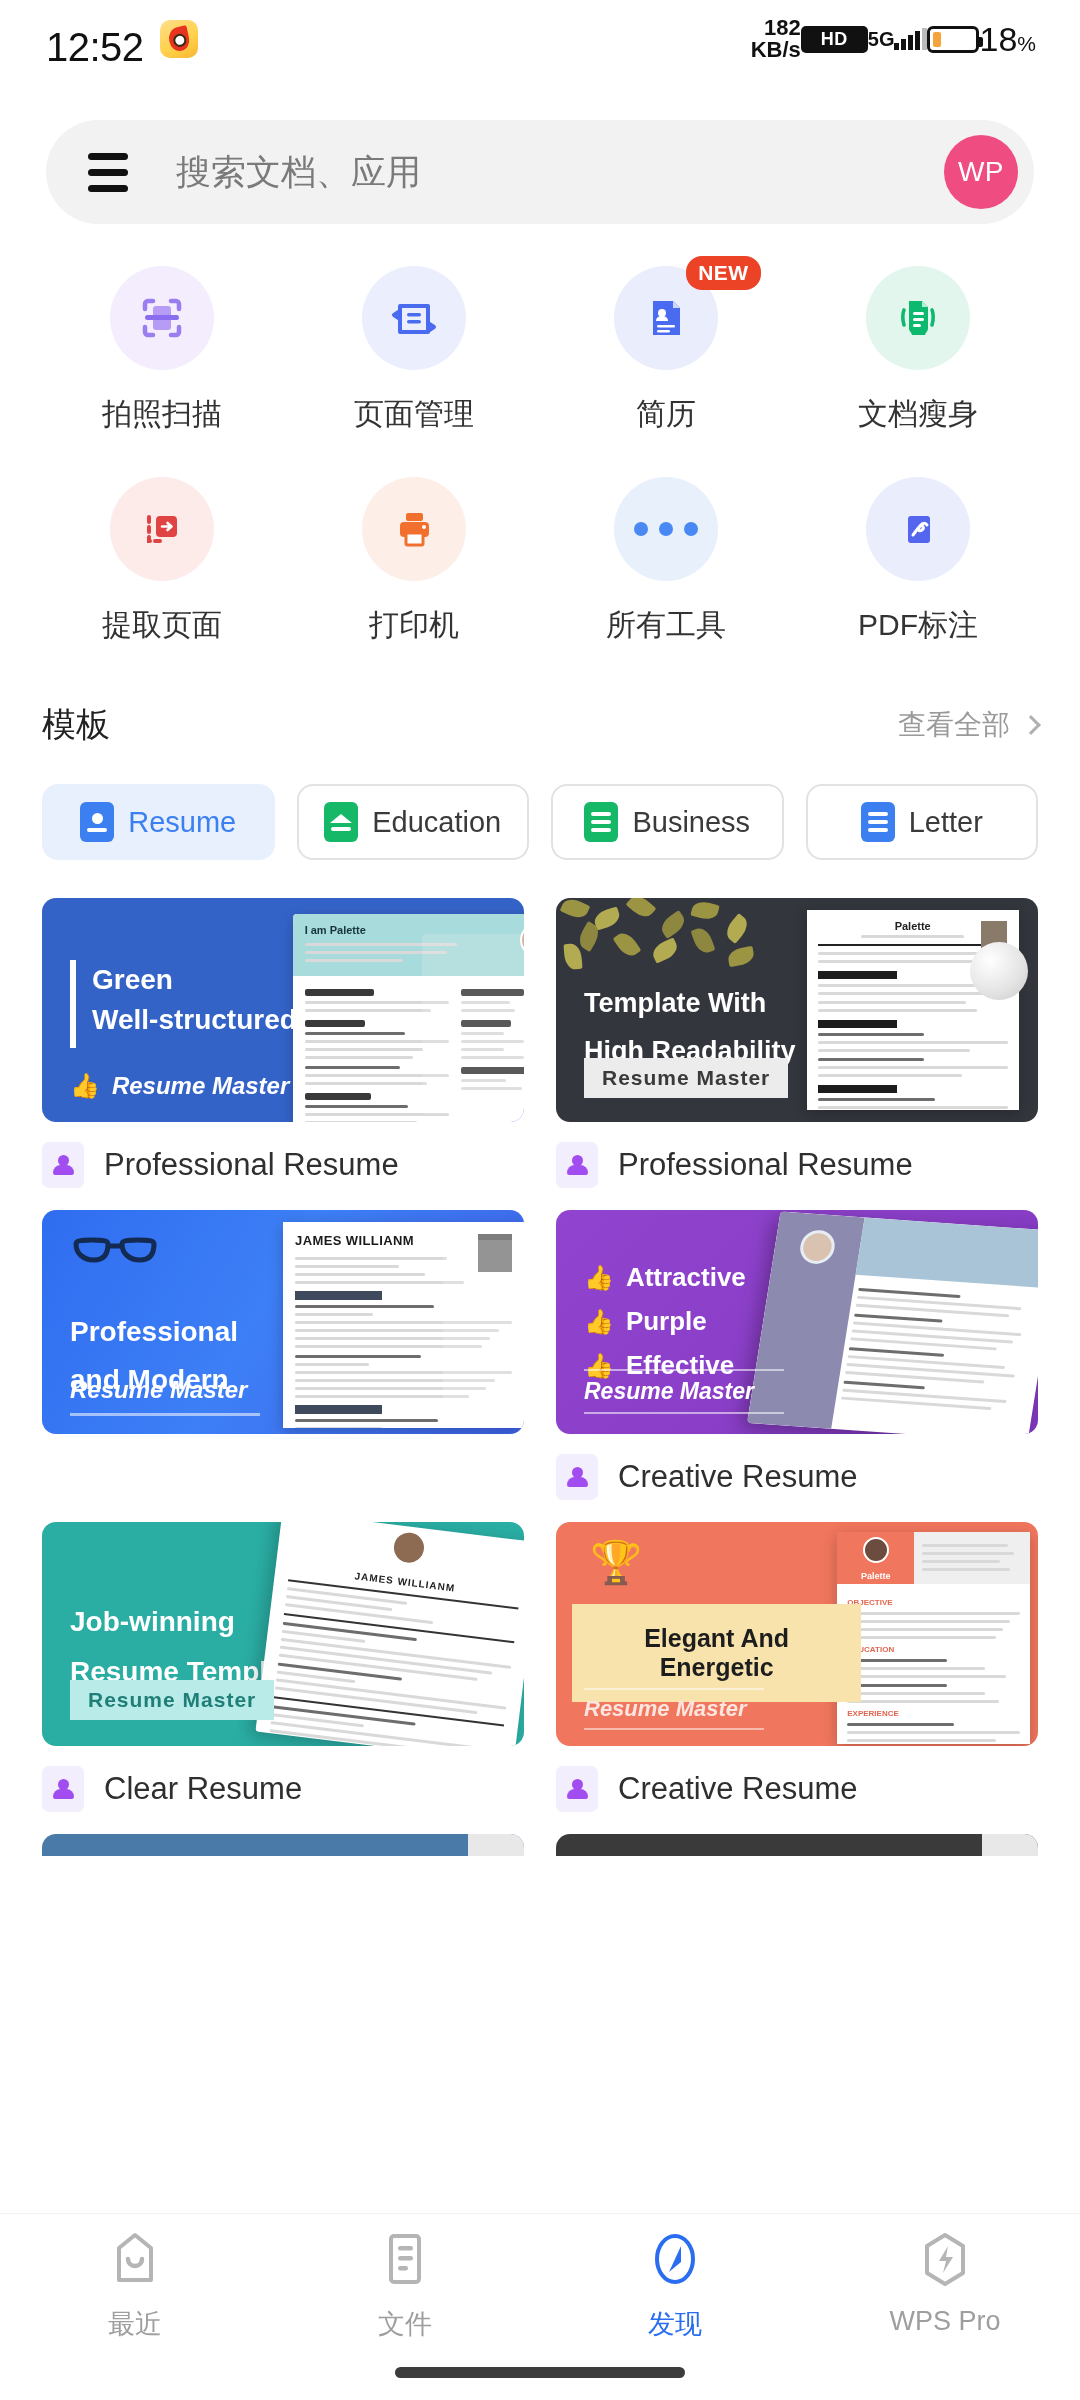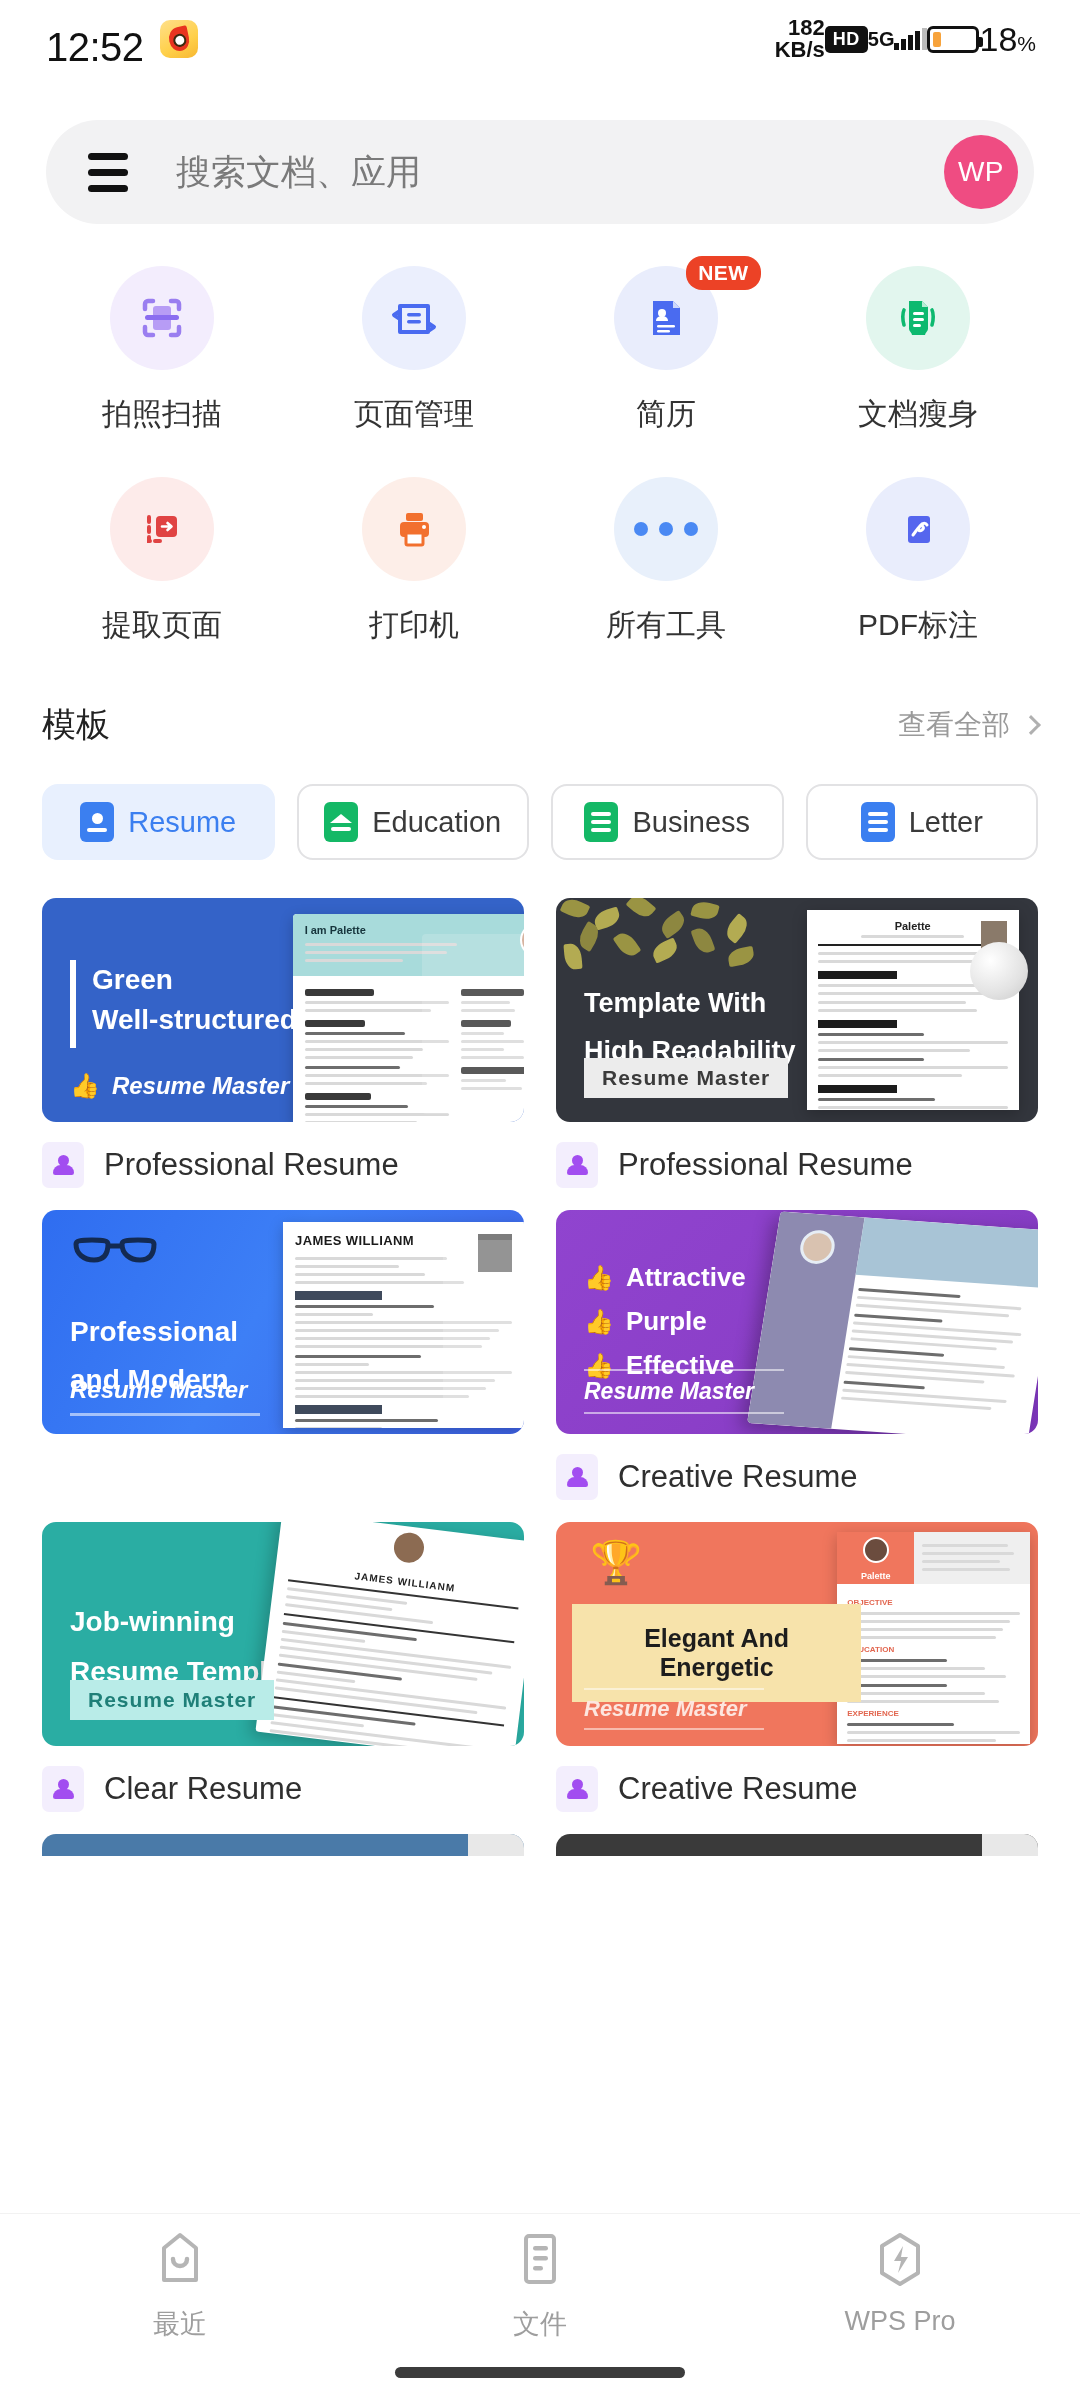--- a/index.html
+++ b/index.html
@@ -32,21 +32,21 @@
   }
   .weibo-icon .flame::after {
     content: ""; position: absolute; width: 9px; height: 9px;
     background: #fff; border: 2px solid #3a2a10; border-radius: 50%;
     left: 4px; bottom: 4px;
   }
   .sb-right { display: flex; align-items: center; }
   .kbs { font-size: 22px; line-height: 22px; font-weight: 700; color: #111; text-align: right; }
   .hd-badge {
     background: #111; color: #fff; font-size: 18px; font-weight: 700;
-    border-radius: 5px; padding: 3px 8px; letter-spacing: .5px;
+    border-radius: 5px; padding: 3px 20px; letter-spacing: .5px;
   }
   .sig-wrap { display: flex; flex-direction: row; align-items: center; }
   .sig-5g { font-size: 20px; font-weight: 700; color: #111; line-height: 20px; margin-bottom: 1px; }
   .bars { display: flex; align-items: flex-end; gap: 2px; height: 22px; }
   .bars i { width: 5px; background: #111; display: block; }
   .bars i:nth-child(1) { height: 7px; }
   .bars i:nth-child(2) { height: 11px; }
   .bars i:nth-child(3) { height: 15px; }
   .bars i:nth-child(4) { height: 19px; }
   .bars i:nth-child(5) { height: 22px; background: #bbb; }
@@ -833,20 +833,27 @@
   </div>
   <div class="navitem">
     <svg width="52" height="60" viewBox="0 0 52 60">
       <rect x="12" y="6" width="28" height="46" rx="3" fill="none" stroke="#b5b5b5" stroke-width="4"></rect>
       <rect x="19" y="16" width="15" height="4.5" rx="2.2" fill="#b5b5b5"></rect>
       <rect x="19" y="26" width="15" height="4.5" rx="2.2" fill="#b5b5b5"></rect>
       <rect x="19" y="36" width="10" height="4.5" rx="2.2" fill="#b5b5b5"></rect>
     </svg>
     <span class="nav-label">文件</span>
   </div>
+  <div class="navitem active">
+    <svg width="56" height="60" viewBox="0 0 56 60">
+      <ellipse cx="28" cy="29" rx="18" ry="23" fill="none" stroke="#2a6df0" stroke-width="4"></ellipse>
+      <path d="M34 16 22 42l12-10z" fill="#2a6df0"></path>
+    </svg>
+    <span class="nav-label">发现</span>
+  </div>
   <div class="navitem">
     <svg width="52" height="60" viewBox="0 0 52 60">
       <path d="M26 5 44 16v27L26 54 8 43V16z" fill="none" stroke="#b5b5b5" stroke-width="4" stroke-linejoin="round"></path>
       <path d="M29 16l-9 15h7l-3 12 10-16h-7z" fill="#b5b5b5"></path>
     </svg>
     <span class="nav-label">WPS Pro</span>
   </div>
   <div class="homebar"></div>
 </div>
 

